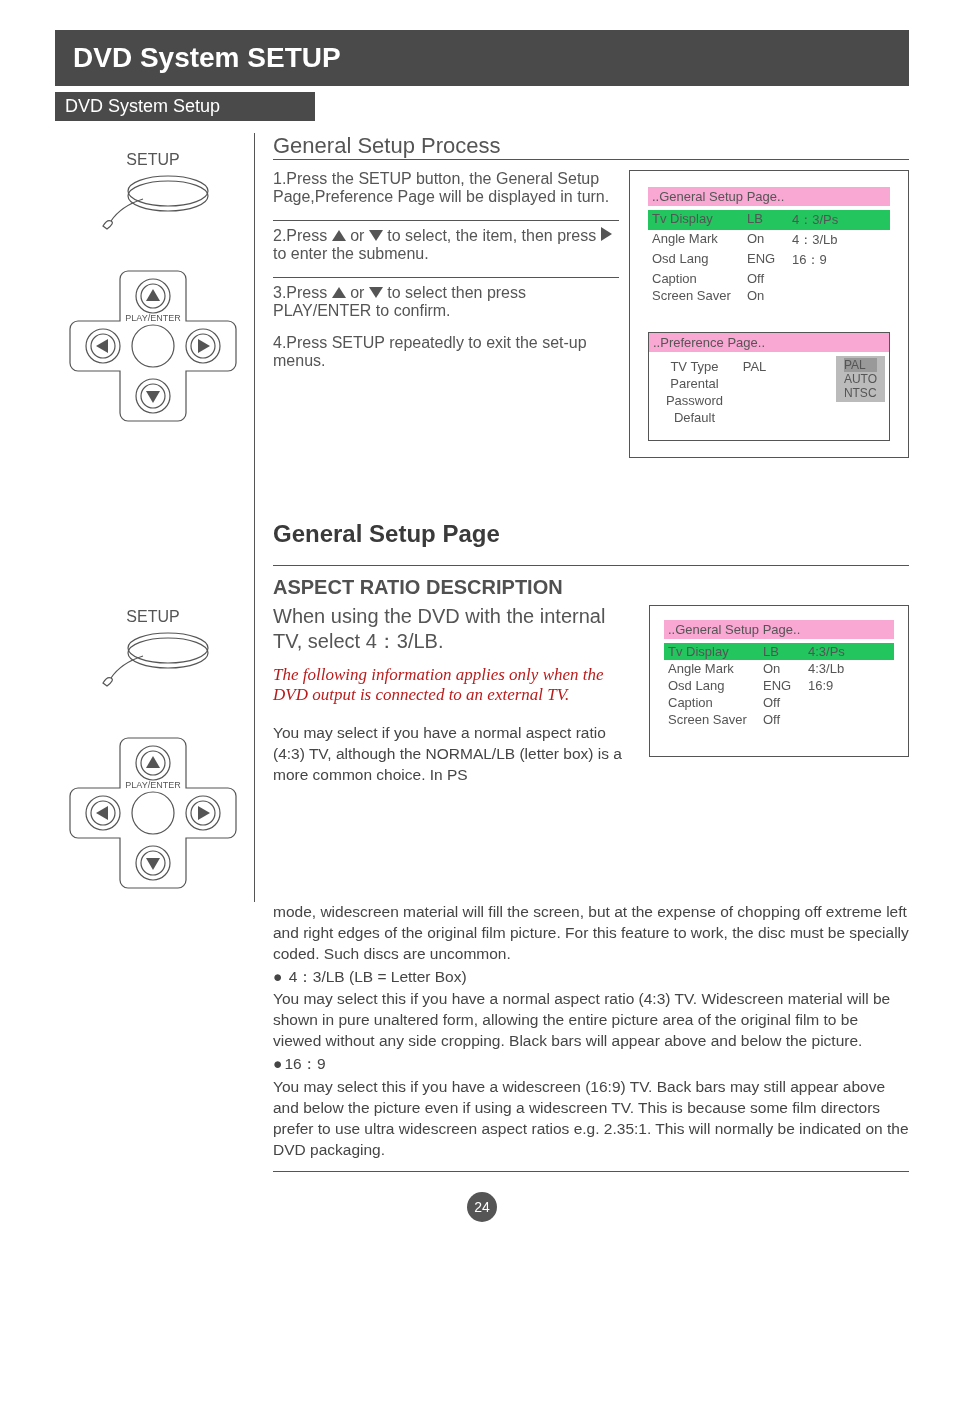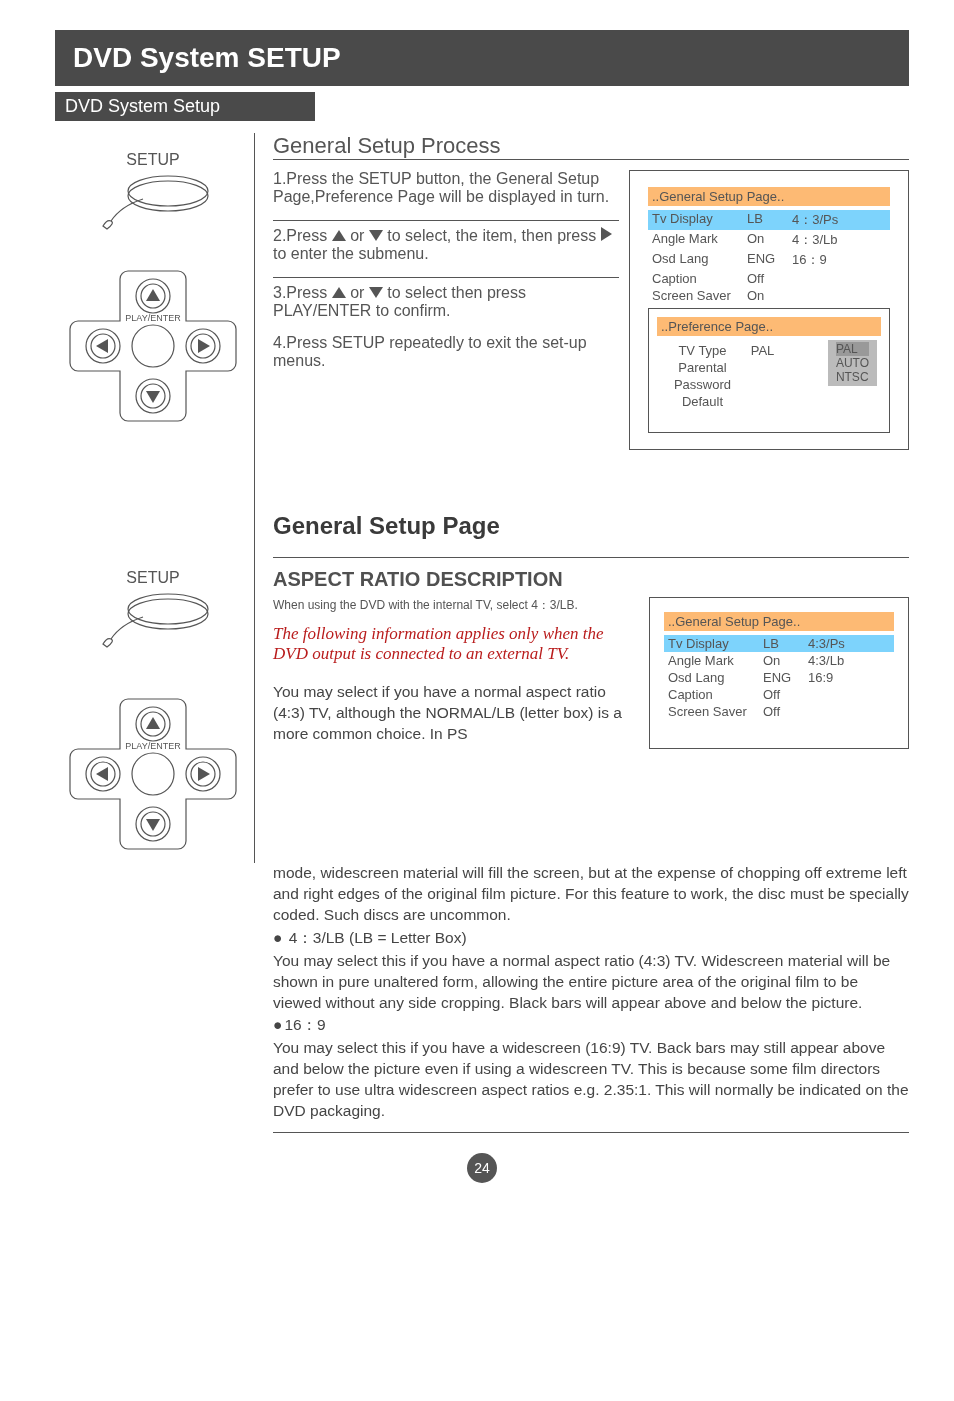--- a/index.html
+++ b/index.html
@@ -65,43 +65,43 @@
   .dpad-wrap { text-align: center; margin-top: 30px; }
   .dpad-lbl { font-size: 9px; fill: #555; }
 
   .osd-box {
     border: 1px solid #555;
     padding: 16px 18px;
     font-size: 13px;
     color: #555;
     margin-left: 10px;
   }
-  .osd-hdr { background: #fdba74; padding: 2px 4px; margin-bottom: 4px; }
+  .osd-hdr { background: #f9a8d4; padding: 2px 4px; margin-bottom: 4px; }
   .osd-row { display: flex; padding: 1px 4px; }
   .osd-row .c1 { width: 95px; }
   .osd-row .c2 { width: 45px; }
   .osd-row .c3 { width: 70px; }
-  .osd-hl { background: #7dd3fc; }
-  .osd-inner { border: 1px solid #555; margin-top: 4px; padding: 8px; }
+  .osd-hl { background: #22c55e; }
+  .osd-inner { border: 1px solid #555; margin-top: 28px; padding: 0; }
   .osd-popup {
     background: #bbb;
     font-size: 12px;
     padding: 2px 8px;
     display: inline-block;
     float: right;
     margin-top: -2px;
   }
 
   .top-flex { display: flex; align-items: flex-start; }
   .top-flex .instr { flex: 1; }
   .top-flex .osd-side { flex: 0 0 290px; }
 
   .g-setup-hdr { font-size: 24px; font-weight: bold; margin-top: 62px; border-bottom: 1.5px solid #555; padding-bottom: 17px; margin-bottom: 10px; }
   .asp-hdr { font-size: 20px; font-weight: bold; color: #505050; margin-bottom: 6px; }
-  .asp-intro { font-size: 12px; color: #555; margin-bottom: 10px; }
+  .asp-intro { font-size: 20px; color: #555; margin-bottom: 10px; }
   .asp-note { font-style: italic; font-family: Georgia, 'Times New Roman', serif; font-size: 17px; color: #b91c1c; margin-bottom: 18px; }
 
   .asp-flex { display: flex; align-items: flex-start; }
   .asp-flex .left-txt { flex: 1; padding-right: 12px; }
   .asp-flex .osd2 { flex: 0 0 260px; }
   .osd2 .osd-box { padding: 14px 14px 28px 14px; margin-left: 0; }
 
   .body-txt { font-size: 15.5px; color: #454545; line-height: 1.35; }
   .body-txt p { margin-bottom: 2px; }
   .bul { margin-right: 2px; }

